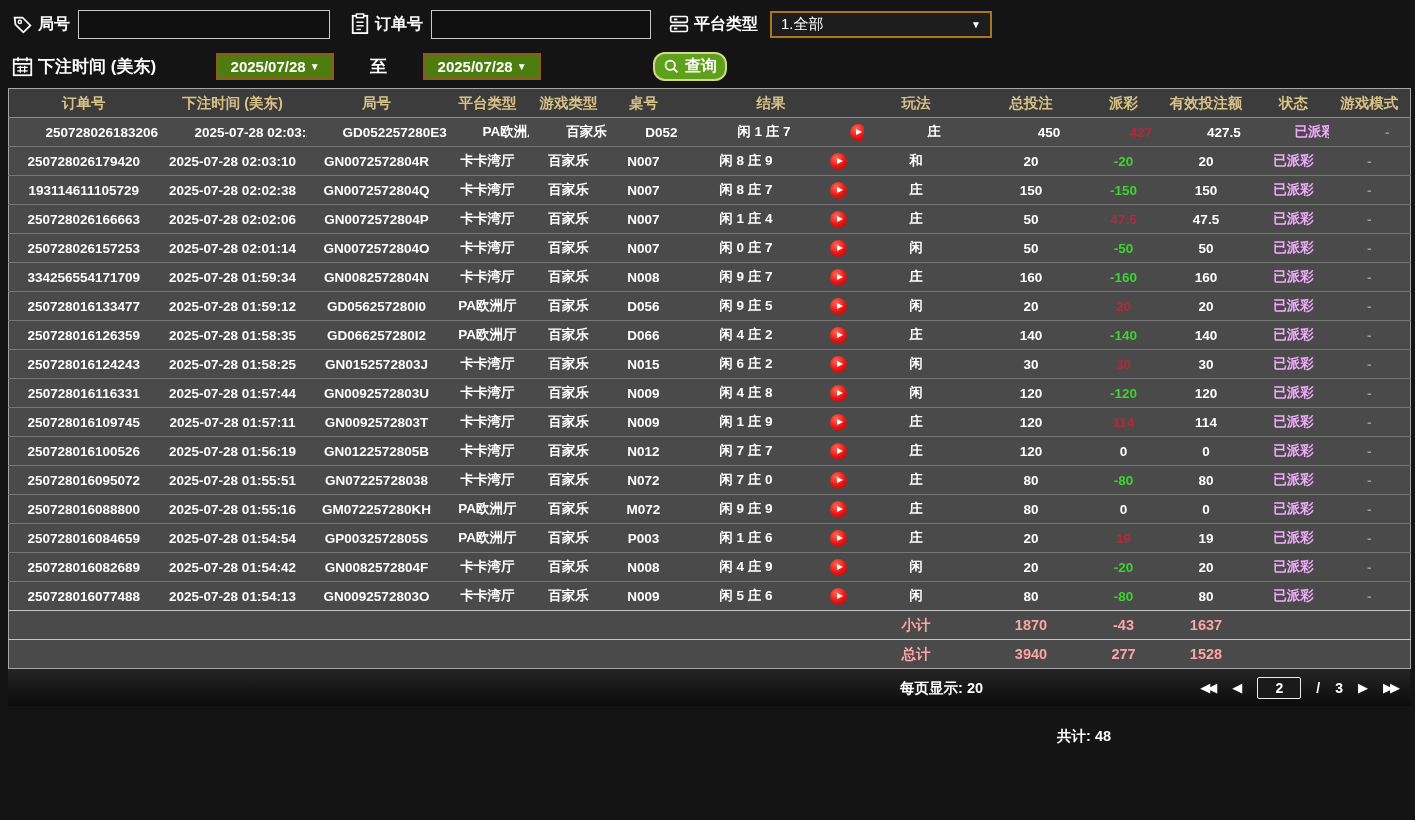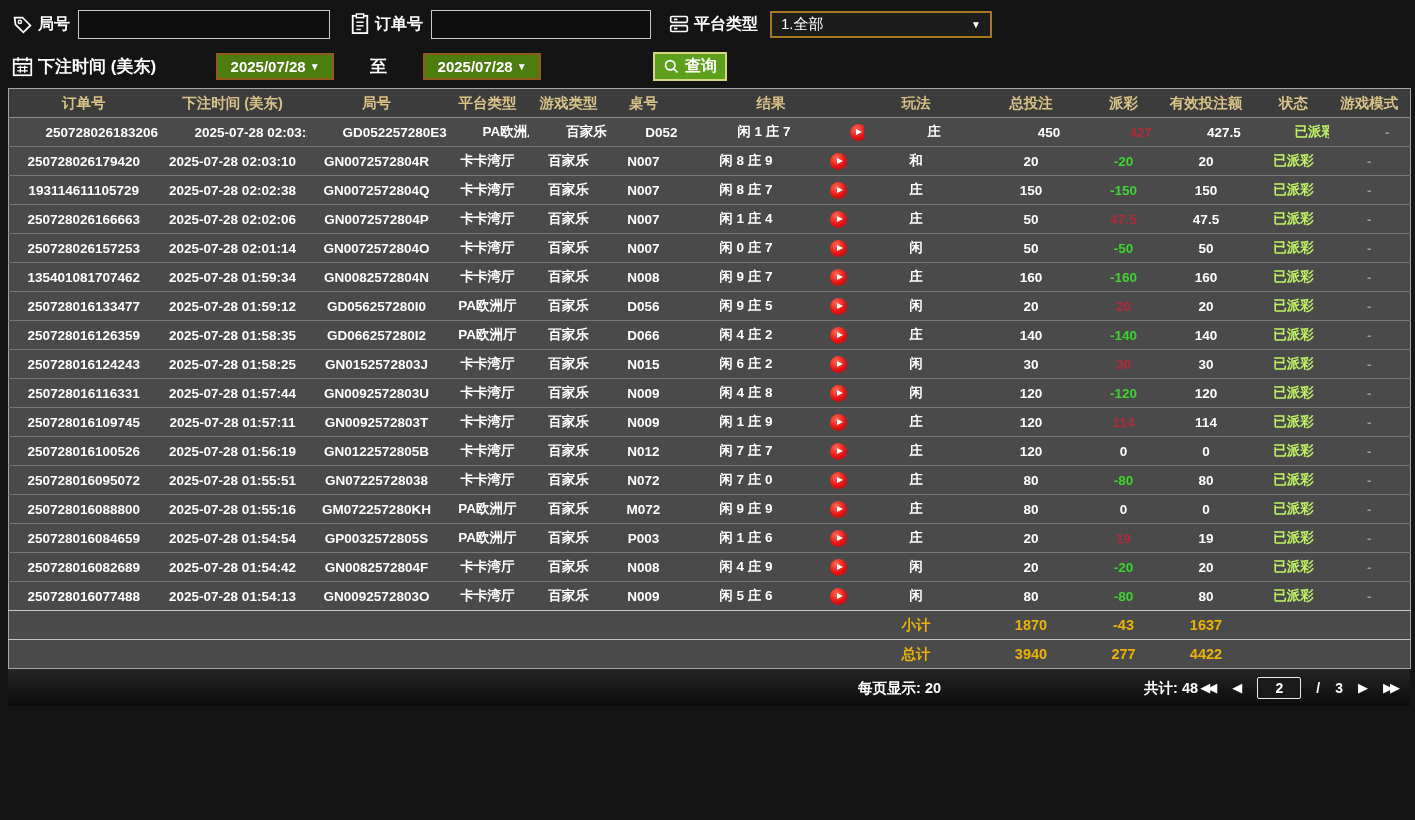--- a/index.html
+++ b/index.html
@@ -33,21 +33,21 @@
   .date-select {
     width:118px; height:27px; background:#4d7c0f; border:2px solid #91591e;
     display:flex; align-items:center; justify-content:center; gap:4px;
     font-size:15px; font-weight:bold; color:#fff; cursor:pointer;
   }
   .date-select .caret { font-size:10px; }
   .date1 { margin-left:52px; }
   .to-label { font-size:17px; font-weight:bold; margin:0 36px; }
   .query-btn {
     margin-left:112px; height:29px; display:flex; align-items:center; gap:5px;
-    background:#5ea01b; border:2px solid #d6d687; border-radius:0;
+    background:#5ea01b; border:2px solid #d6d687; border-radius:12px;
     color:#fff; font-size:16px; font-weight:bold; padding:0 8px; cursor:pointer;
     font-family:inherit;
   }
   
   table.grid {
     margin-left:8px; width:1402px; table-layout:fixed; border-collapse:collapse;
     border:1px solid #a6a6a6;
   }
   .grid th {
     height:29px; background:#3c3c3c; color:#d9c288; font-size:14.5px; font-weight:bold;
@@ -55,43 +55,43 @@
   }
   .grid td {
     height:29px; background:#4a4a4a; text-align:center; vertical-align:middle;
     font-size:13.5px; font-weight:600; color:#fff; white-space:nowrap; overflow:hidden;
     border-top:1px solid #767676;
   }
   .grid tbody tr:first-child td { border-top:none;padding-left:36px; }
   td.payout.pos { color:#b02a3a; }
   td.payout.neg { color:#3ed331; }
   td.payout.zero { color:#ffffff; }
-  td.status { color:#bef264;margin-top:40px; }
+  td.status { color:#f0abfc;margin-top:40px; }
   td.mode { color:#9a9a9a; }
   .play-btn {
     display:inline-flex; align-items:center; justify-content:center;
     width:17px; height:17px; border-radius:50%;
     background:radial-gradient(circle at 38% 30%, #ff6a55 0%, #e61212 55%, #a50b0b 100%);
     cursor:pointer; vertical-align:middle;
   }
   .play-btn .tri {
     width:0; height:0; margin-left:2px;
     border-left:6px solid #fff; border-top:3.5px solid transparent; border-bottom:3.5px solid transparent;
   }
   tr.summary td { border-top:1px solid #c4c4c4; }
-  tr.summary .sum-label, tr.summary .sum-val { color:#eab308; font-size:14.5px; font-weight:bold; }
+  tr.summary .sum-label, tr.summary .sum-val { color:#fca5a5; font-size:14.5px; font-weight:bold; }
   
   .page-bar {
     margin-left:8px; width:1402px; height:37px; position:relative;
     background:linear-gradient(#242424, #0c0c0c);
     font-size:14.5px; font-weight:bold; color:#fff;
   }
   .page-bar .abs { position:absolute; top:50%; transform:translateY(-50%); white-space:nowrap; }
-  .per-page { left:850px; }
-  .total-count { left:1136px; }
+  .per-page { left:892px; }
+  .total-count { left:1049px;margin-top:48px; }
   .page-nav { right:10px; display:flex; align-items:center; gap:15px; }
   .nav-arrow { font-size:13px; letter-spacing:-3px; cursor:pointer; color:#fff; padding-right:3px; }
   .page-box {
     width:44px; height:22px; background:#1a1a1a; border:1px solid #eaeaea; border-radius:2px;
     color:#fff; font-size:14px; font-weight:bold; text-align:center; line-height:20px;
   }
   .page-slash { font-size:14px; }
 </style>
 </head>
 <body>
@@ -289,21 +289,21 @@
           </span>
     </td>
     <td>闲</td>
     <td>50</td>
     <td class="payout neg">-50</td>
     <td>50</td>
     <td class="status">已派彩</td>
     <td class="mode">-</td>
   </tr>
       <tr>
-    <td>135401081707462</td>
+    <td>334256554171709</td>
     <td>2025-07-28 01:59:34</td>
     <td>GN0082572804N</td>
     <td>卡卡湾厅</td>
     <td>百家乐</td>
     <td>N008</td>
     <td>闲 9 庄 7</td>
     <td>
       <span class="play-btn">
             <span class="tri"></span>
           </span>
@@ -543,21 +543,21 @@
       <td class="sum-val">1870</td>
       <td class="sum-val">-43</td>
       <td class="sum-val">1637</td>
       <td colspan="2"></td>
     </tr>
     <tr class="summary">
       <td colspan="8"></td>
       <td class="sum-label">总计</td>
       <td class="sum-val">3940</td>
       <td class="sum-val">277</td>
-      <td class="sum-val">4422</td>
+      <td class="sum-val">1528</td>
       <td colspan="2"></td>
     </tr>
   </tfoot>
 </table>
 
 <div class="page-bar">
   <span class="abs per-page">
     <span>每页显示:</span>
     <span>20</span>
   </span>

